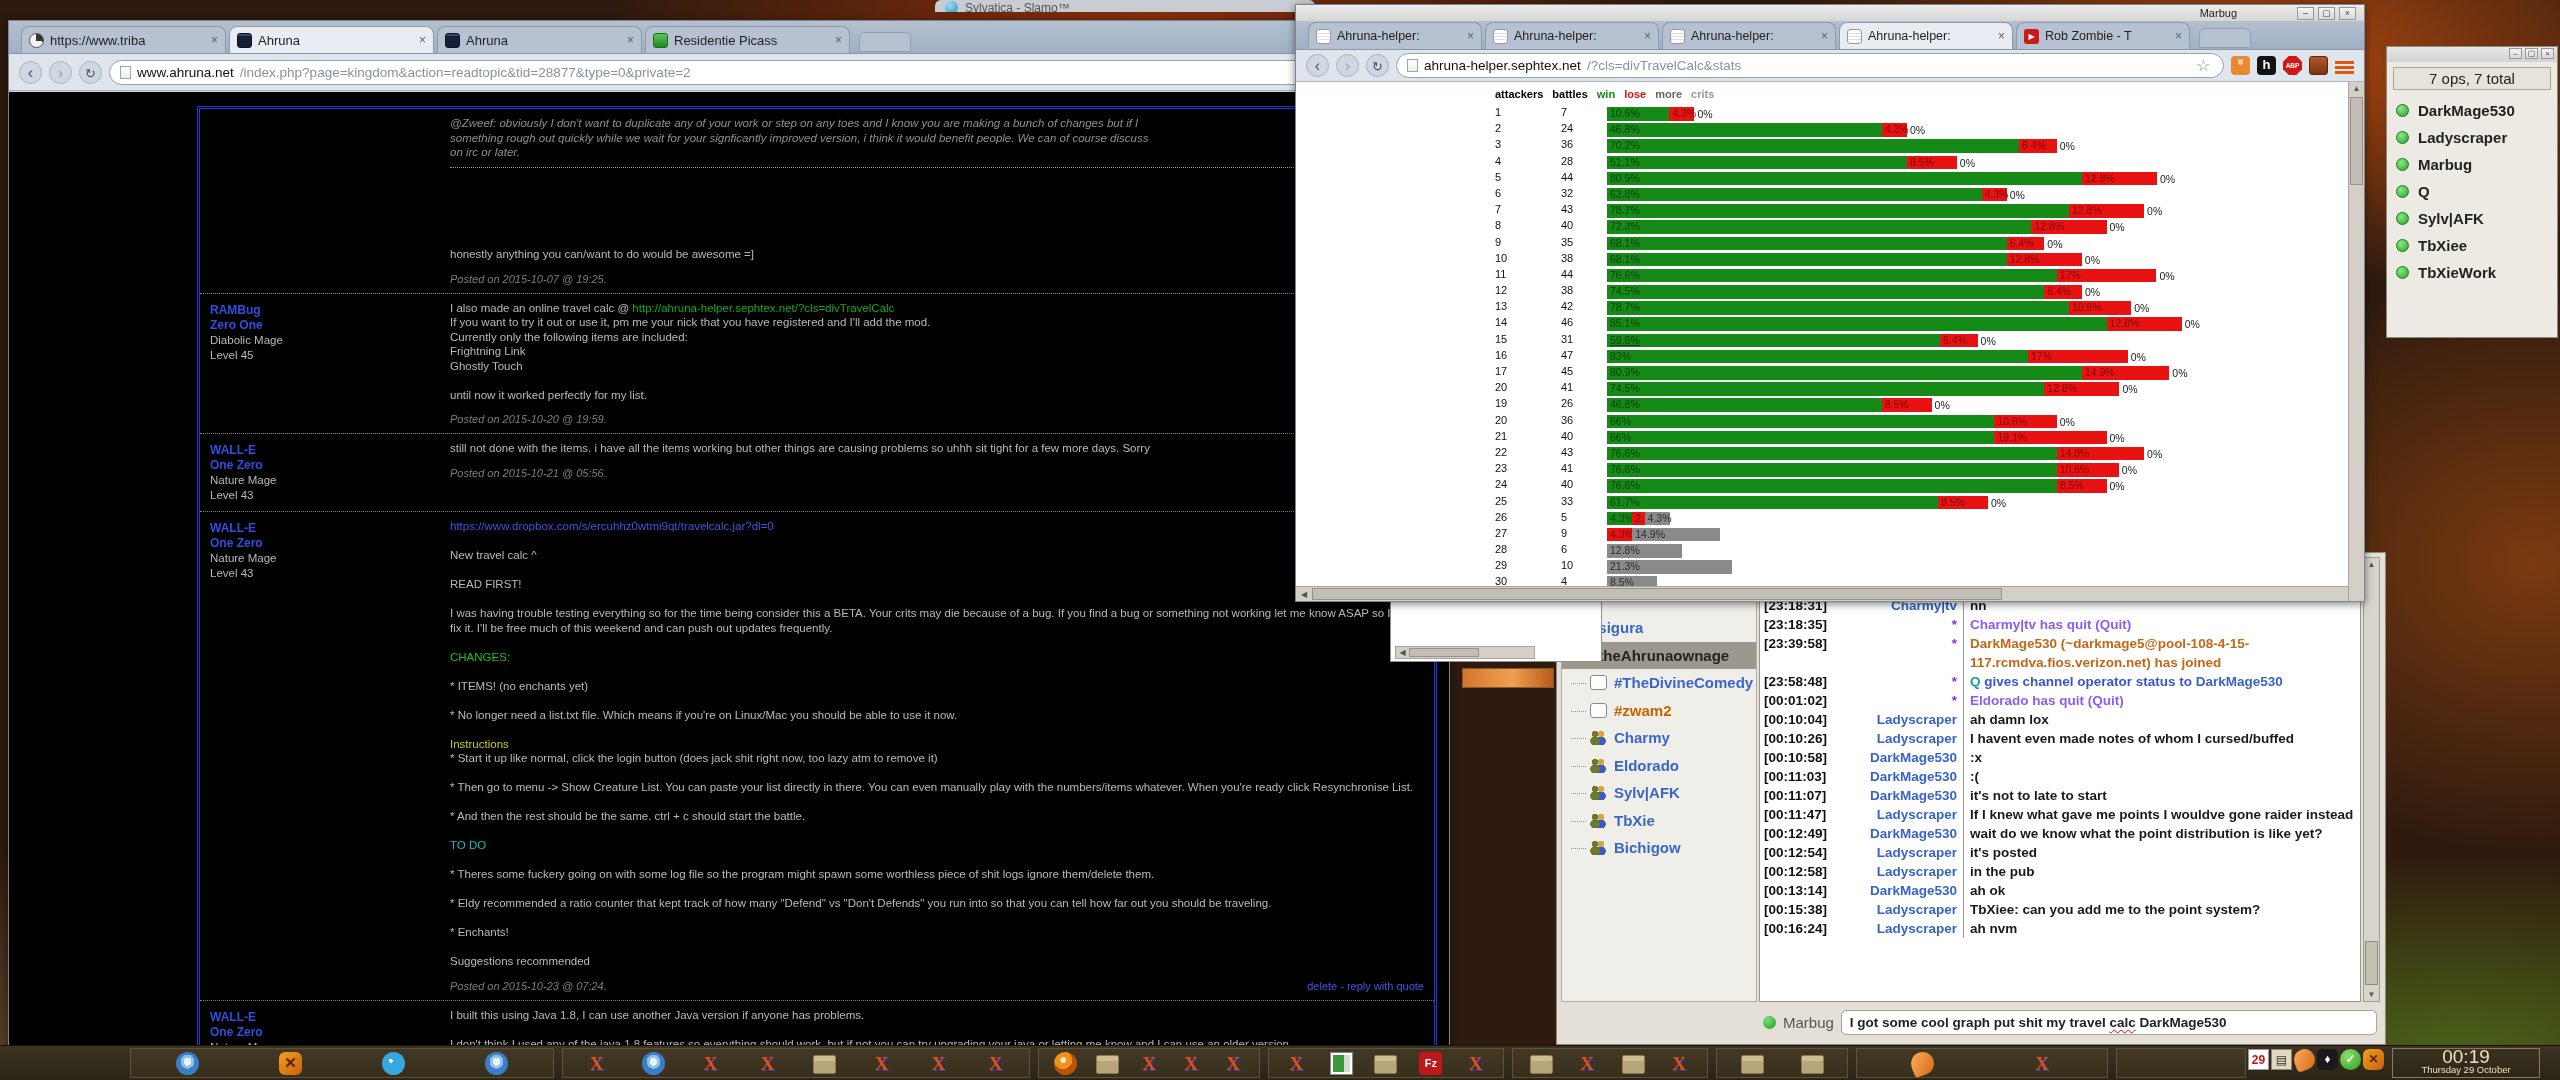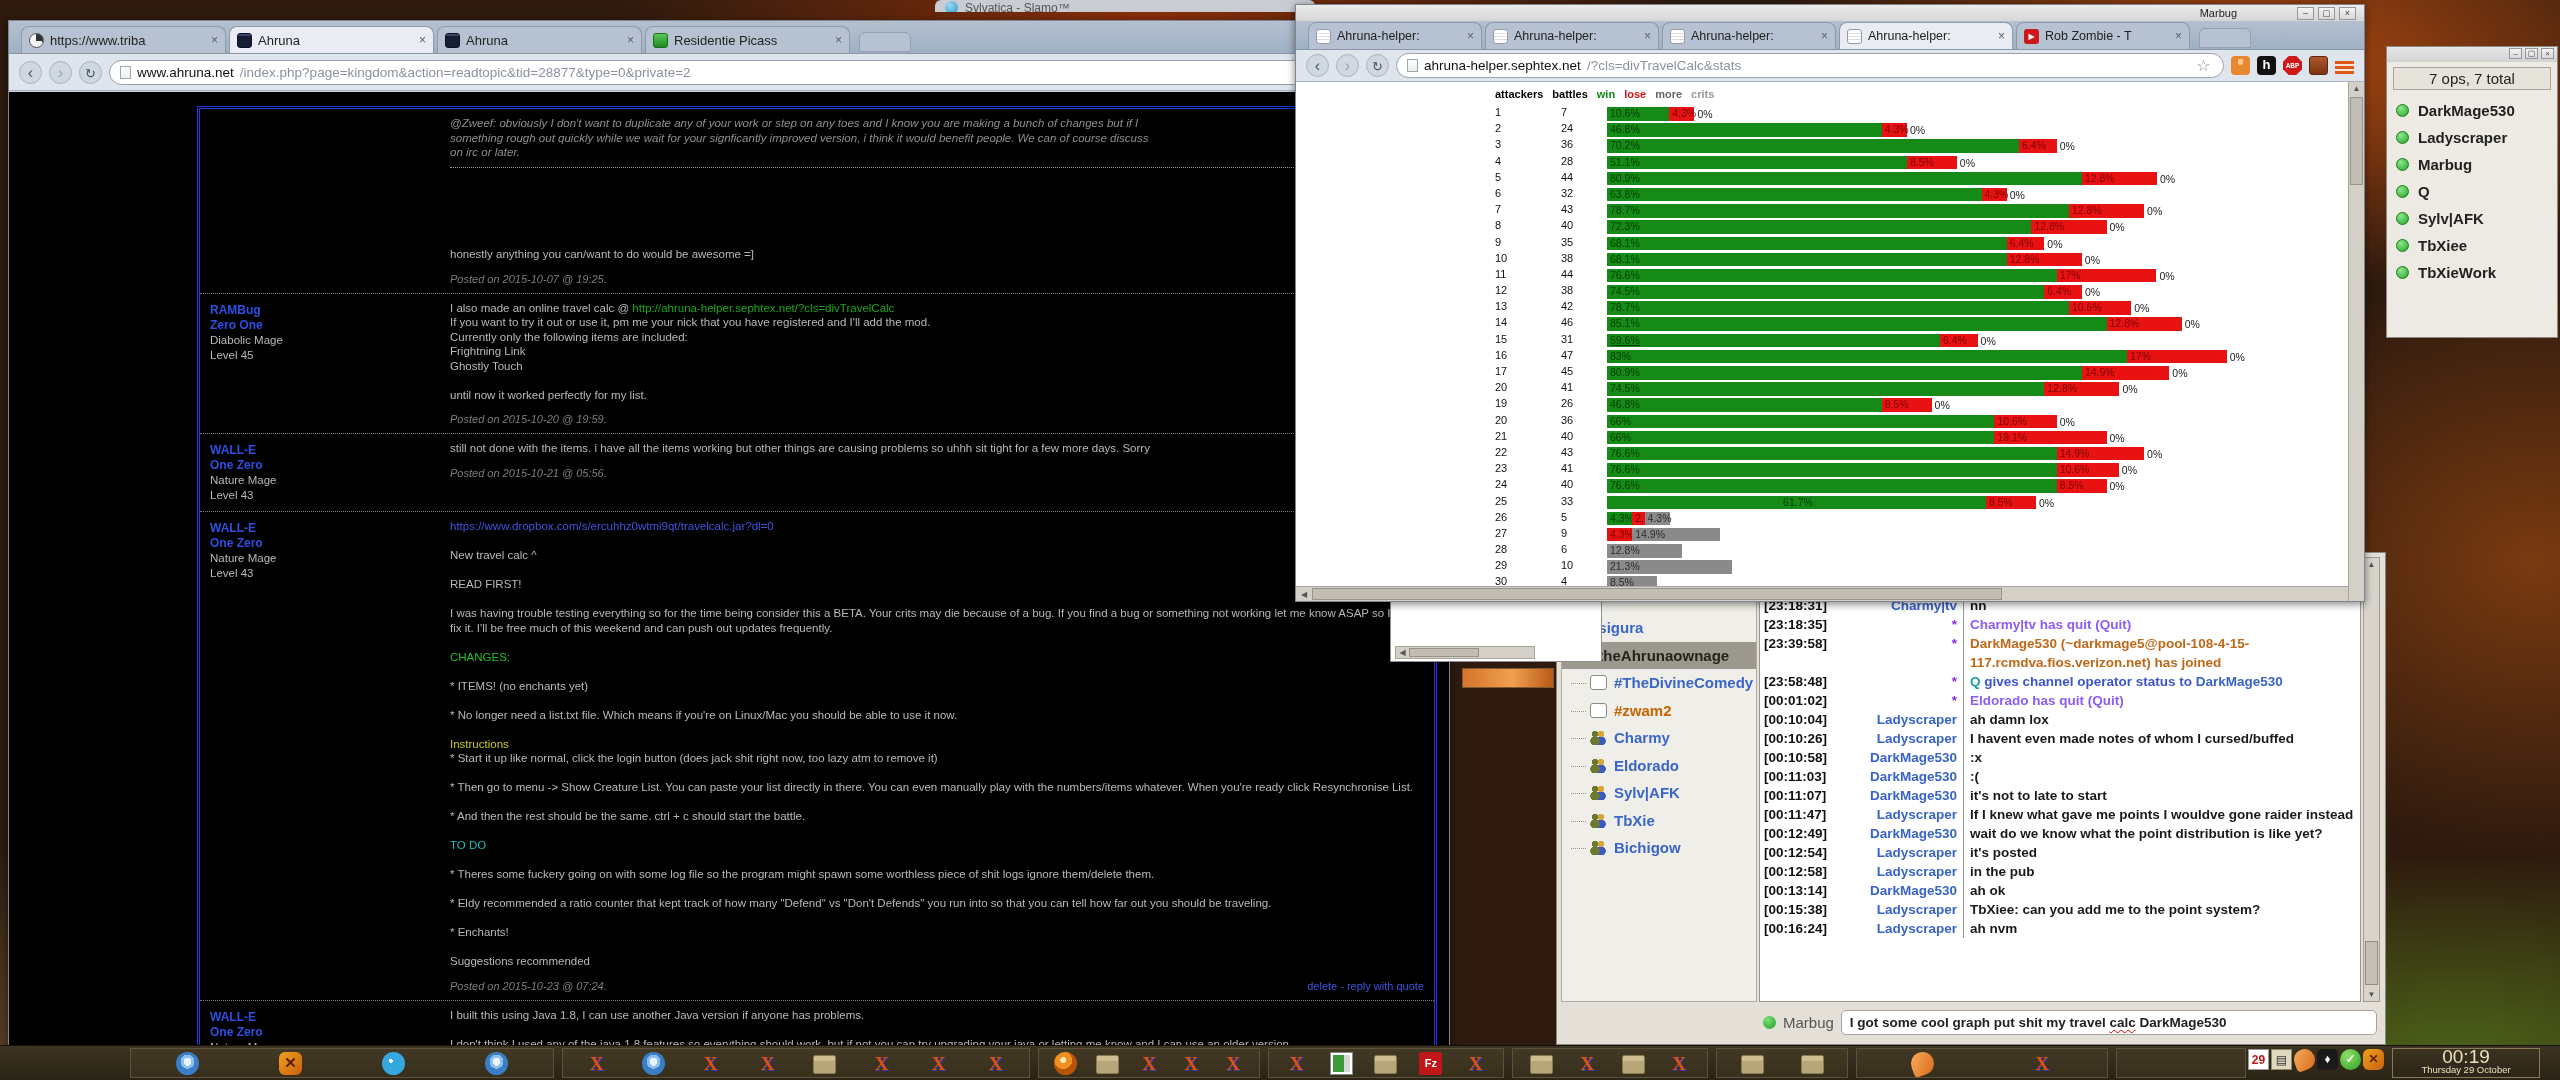--- a/index.html
+++ b/index.html
@@ -656,21 +656,21 @@
             <div class="cbar">
               <span class="seg sw" style="width: 333px; text-decoration: underline;">59.6%</span>
               <span class="seg sl" style="width: 37.568px;">6.4%</span>
               <span class="scrits">0%</span>
             </div>
           </div>
           <div class="crow">
             <span class="cn">16</span>
             <span class="cb">47</span>
             <div class="cbar">
-              <span class="seg sw" style="width: 520px;">83%</span>
+              <span class="seg sw" style="width: 421px;">83%</span>
               <span class="seg sl" style="width: 99.79px;">17%</span>
               <span class="scrits">0%</span>
             </div>
           </div>
           <div class="crow">
             <span class="cn">17</span>
             <span class="cb">45</span>
             <div class="cbar">
               <span class="seg sw" style="width: 474.883px;">80.9%</span>
               <span class="seg sl" style="width: 87.463px;">14.9%</span>
@@ -737,21 +737,21 @@
             <div class="cbar">
               <span class="seg sw" style="width: 449.642px;">76.6%</span>
               <span class="seg sl" style="width: 49.895px;">8.5%</span>
               <span class="scrits">0%</span>
             </div>
           </div>
           <div class="crow">
             <span class="cn">25</span>
             <span class="cb">33</span>
             <div class="cbar">
-              <span class="seg sw" style="width: 379px; text-align: center;">61.7%</span>
+              <span class="seg sw" style="width: 331px;">61.7%</span>
               <span class="seg sl" style="width: 49.895px;">8.5%</span>
               <span class="scrits">0%</span>
             </div>
           </div>
           <div class="crow">
             <span class="cn">26</span>
             <span class="cb">5</span>
             <div class="cbar">
               <span class="seg sw" style="width: 25.241px;">4.3%</span>
               <span class="seg sl" style="width: 12.327px;">2.1%</span>

